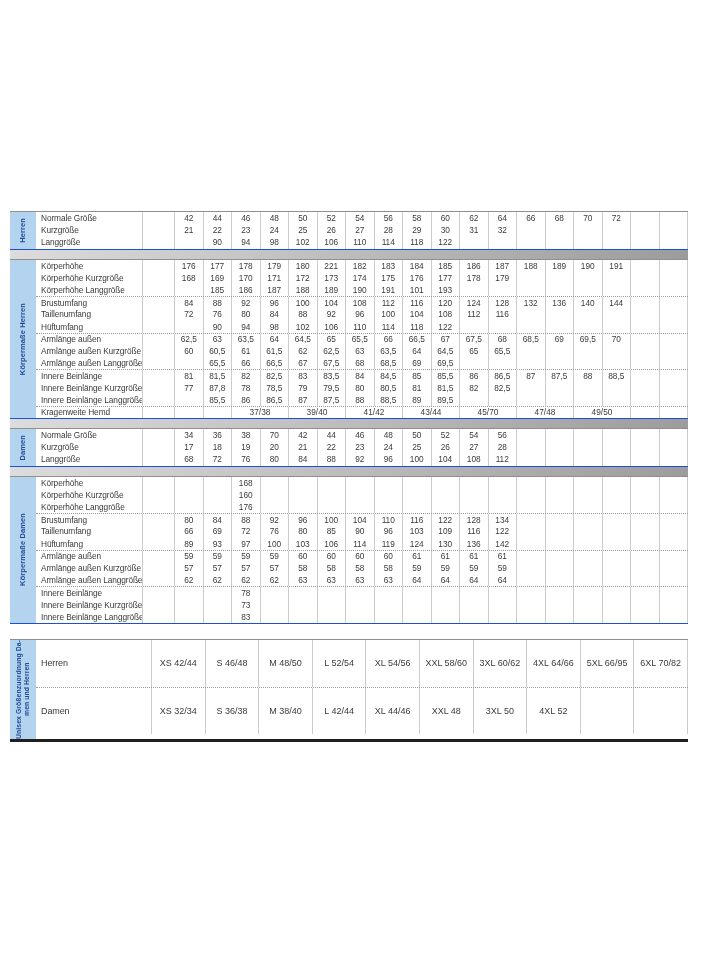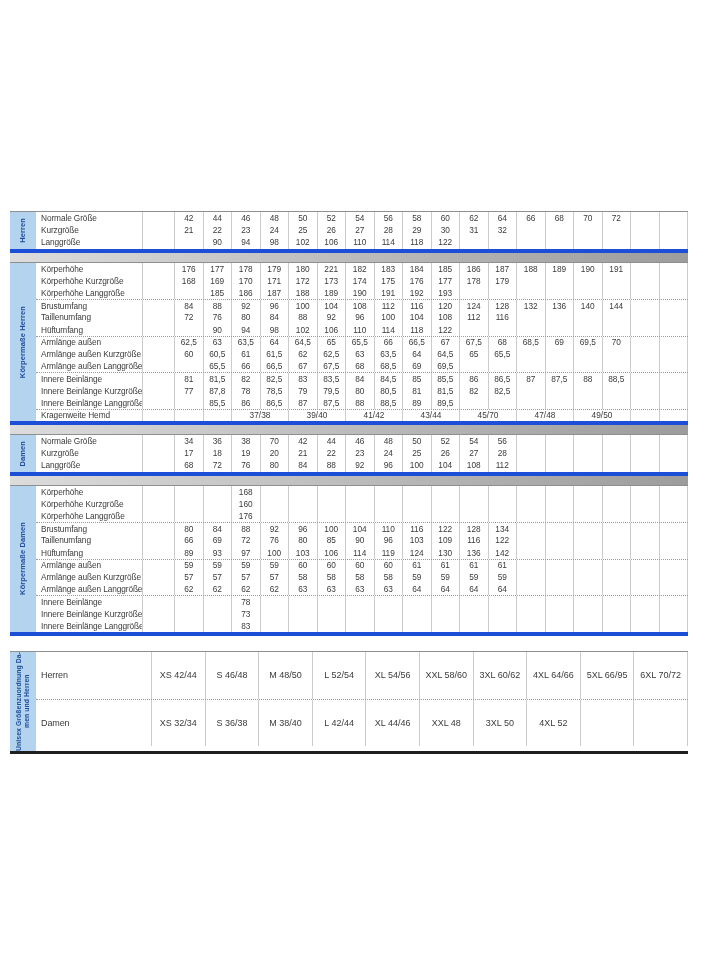--- a/index.html
+++ b/index.html
@@ -1,21 +1,21 @@
 <!DOCTYPE html>
 <html style="--sidebar-bg: #b4d3ef; --sidebar-text: #1b4a97;"><head>
 <meta charset="utf-8">
 <style>
   *{box-sizing:border-box;margin:0;padding:0}
   html,body{background:#ffffff}
   body{width:720px;height:960px;font-family:"Liberation Sans",sans-serif;-webkit-font-smoothing:antialiased}
   .page{position:relative;width:720px;height:960px;background:#fff;overflow:hidden}
   #size-chart{position:absolute;left:10px;top:211px;width:678px}
 
-  .section{display:flex;border-top:1px solid #8f8f8f;border-bottom:4px solid #1d4ed8;background:#fff}
+  .section{display:flex;border-top:1px solid #8f8f8f;border-bottom:1px solid #1d4ed8;background:#fff}
   .sidebar{width:26px;background:var(--sidebar-bg,#b4d3ef);display:flex;align-items:center;justify-content:center;overflow:hidden}
   .sidebar-text{writing-mode:vertical-rl;transform:rotate(180deg);font-size:7.5px;font-weight:bold;
     color:var(--sidebar-text,#1b4a97);text-align:center;line-height:1.25;white-space:pre-line;letter-spacing:0.1px}
   .rows{flex:1}
 
   .row{display:flex;height:12.2px;align-items:stretch}
   .row.sep{border-top:1px dotted #9a9a9a}
   .cell{display:flex;align-items:center;justify-content:center;border-right:1px solid #cccccc;
     font-size:8.3px;color:#3a3a3a;overflow:hidden;white-space:nowrap}
   .cell.label{width:107px;justify-content:flex-start;padding-left:5px;letter-spacing:-0.1px}
@@ -166,21 +166,21 @@
             <div class="cell label">Körperhöhe Langgröße</div>
             <div class="cell spacer"></div>
             <div class="cell val"></div>
             <div class="cell val">185</div>
             <div class="cell val">186</div>
             <div class="cell val">187</div>
             <div class="cell val">188</div>
             <div class="cell val">189</div>
             <div class="cell val">190</div>
             <div class="cell val">191</div>
-            <div class="cell val">192</div>
+            <div class="cell val">101</div>
             <div class="cell val">193</div>
             <div class="cell val"></div>
             <div class="cell val"></div>
             <div class="cell val"></div>
             <div class="cell val"></div>
             <div class="cell val"></div>
             <div class="cell val"></div>
             <div class="cell val"></div>
             <div class="cell val"></div>
           </div>
@@ -756,21 +756,21 @@
             <div class="cell label">Herren</div>
             <div class="cell uval">XS 42/44</div>
             <div class="cell uval">S 46/48</div>
             <div class="cell uval">M 48/50</div>
             <div class="cell uval">L 52/54</div>
             <div class="cell uval">XL 54/56</div>
             <div class="cell uval">XXL 58/60</div>
             <div class="cell uval">3XL 60/62</div>
             <div class="cell uval">4XL 64/66</div>
             <div class="cell uval">5XL 66/95</div>
-            <div class="cell uval">6XL 70/72</div>
+            <div class="cell uval">6XL 70/82</div>
           </div>
           <div class="row">
             <div class="cell label">Damen</div>
             <div class="cell uval">XS 32/34</div>
             <div class="cell uval">S 36/38</div>
             <div class="cell uval">M 38/40</div>
             <div class="cell uval">L 42/44</div>
             <div class="cell uval">XL 44/46</div>
             <div class="cell uval">XXL 48</div>
             <div class="cell uval">3XL 50</div>

